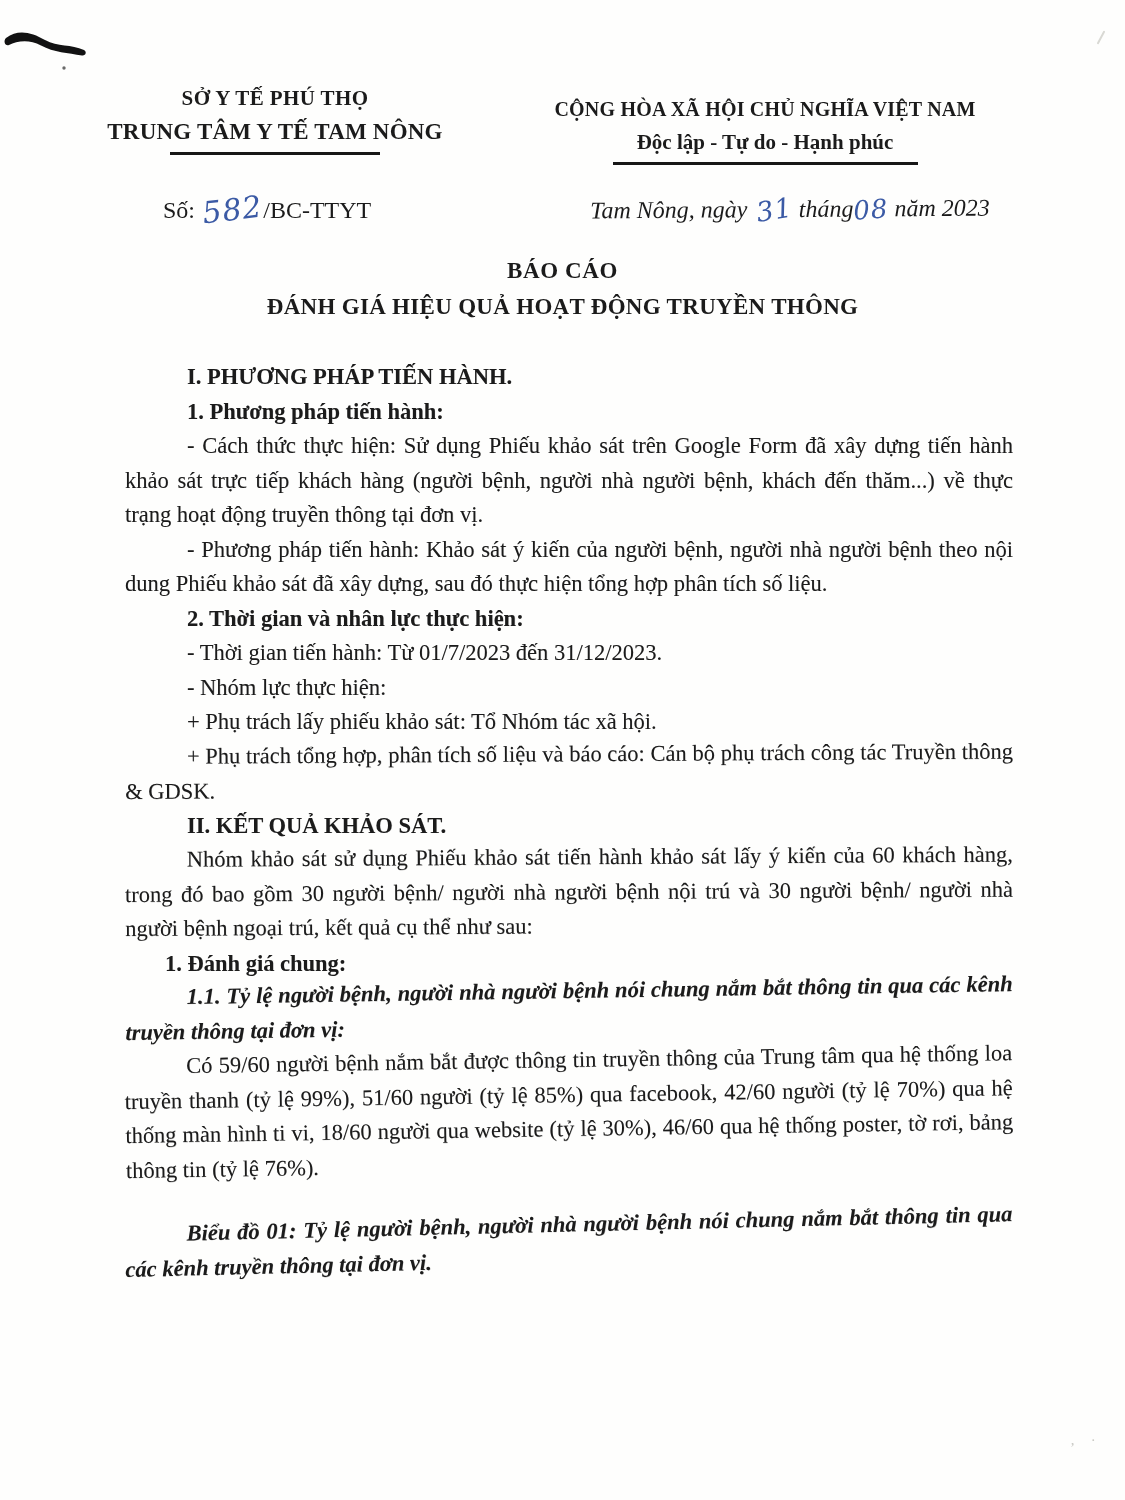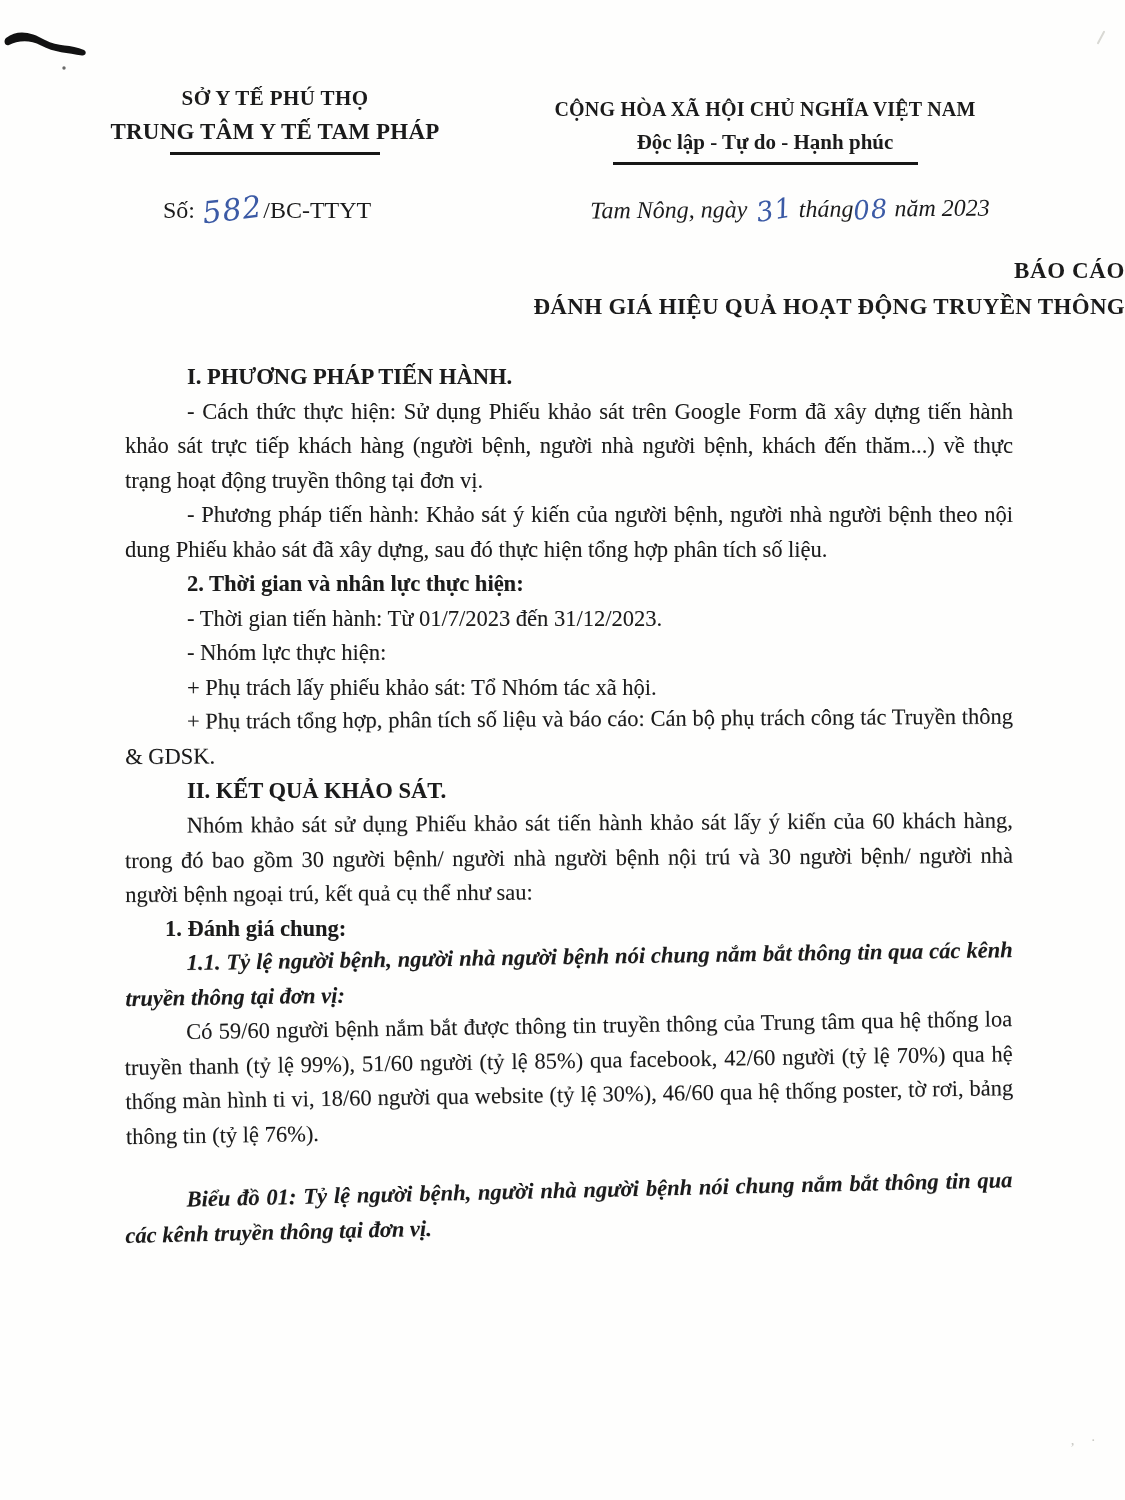--- a/index.html
+++ b/index.html
@@ -46,21 +46,21 @@
   }
   .handwritten{
     font-family:"DejaVu Serif",serif;
     color:#3b5aa5;font-style:italic;font-weight:400;
     display:inline-block;
   }
   .hw-number{font-size:30px;transform:rotate(-7deg) translateY(2px);letter-spacing:1px;margin:0 1px;}
   .hw-day{font-size:27px;transform:rotate(-9deg) translateY(2px);margin-left:9px;letter-spacing:1px;}
   .hw-month{font-size:26px;transform:rotate(-4deg) translateY(2px);letter-spacing:1px;}
   
-  .title-block{position:absolute;top:258px;left:0;width:1125px;text-align:right;}
+  .title-block{position:absolute;top:258px;left:0;width:1125px;text-align:center;}
   .title1{font-size:23px;font-weight:bold;letter-spacing:.6px;}
   .title2{font-size:23px;font-weight:bold;margin-top:10px;letter-spacing:.3px;}
   
   .body-text{
     position:absolute;top:360px;left:125px;width:888px;
     font-size:22.5px;line-height:34.5px;text-align:justify;
     text-shadow:.3px .3px .5px rgba(25,25,25,.28);
   }
   .body-text p{margin:0;text-indent:62px;}
   p.bold{font-weight:bold;}
@@ -80,21 +80,21 @@
     <path d="M6 38 C 18 29, 31 32, 45 40 C 58 47, 71 44, 84 50 C 87 51.5, 86 56, 82 55.5
              C 68 53, 54 52.5, 41 45.5 C 29 39, 17 41, 9 45 C 5 46.5, 3 41, 6 38 Z" fill="#121212"></path>
     <circle cx="64" cy="68" r="1.7" fill="#6a6a6a"></circle>
   </svg>
   <div class="tr-artifact"></div>
   <div class="br-artifact">‚ ·</div>
 
   <header class="doc-header">
     <div class="header-left">
       <div class="org-parent">SỞ Y TẾ PHÚ THỌ</div>
-      <div class="org-name">TRUNG TÂM Y TẾ TAM PHÁP</div>
+      <div class="org-name">TRUNG TÂM Y TẾ TAM NÔNG</div>
       <div class="rule rule-left"></div>
     </div>
     <div class="header-right">
       <div class="nation">CỘNG HÒA XÃ HỘI CHỦ NGHĨA VIỆT NAM</div>
       <div class="motto">Độc lập - Tự do - Hạnh phúc</div>
       <div class="rule rule-right"></div>
     </div>
   </header>
 
   <div class="ref-row">
@@ -106,20 +106,21 @@
     </div>
   </div>
 
   <div class="title-block">
     <div class="title1">BÁO CÁO</div>
     <div class="title2">ĐÁNH GIÁ HIỆU QUẢ HOẠT ĐỘNG TRUYỀN THÔNG</div>
   </div>
 
   <div class="body-text">
     <p class="bold">I. PHƯƠNG PHÁP TIẾN HÀNH.</p>
+    <p class="bold">1. Phương pháp tiến hành:</p>
     <p>- Cách thức thực hiện: Sử dụng Phiếu khảo sát trên Google Form đã xây dựng tiến hành khảo sát trực tiếp khách hàng (người bệnh, người nhà người bệnh, khách đến thăm...) về thực trạng hoạt động truyền thông tại đơn vị.</p>
     <p>- Phương pháp tiến hành: Khảo sát ý kiến của người bệnh, người nhà người bệnh theo nội dung Phiếu khảo sát đã xây dựng, sau đó thực hiện tổng hợp phân tích số liệu.</p>
     <p class="bold">2. Thời gian và nhân lực thực hiện:</p>
     <p>- Thời gian tiến hành: Từ 01/7/2023 đến 31/12/2023.</p>
     <p>- Nhóm lực thực hiện:</p>
     <p>+ Phụ trách lấy phiếu khảo sát: Tổ Nhóm tác xã hội.</p>
     <p class="tilt-a">+ Phụ trách tổng hợp, phân tích số liệu và báo cáo: Cán bộ phụ trách công tác Truyền thông &amp; GDSK.</p>
     <p class="bold">II. KẾT QUẢ KHẢO SÁT.</p>
     <p class="tilt-a">Nhóm khảo sát sử dụng Phiếu khảo sát tiến hành khảo sát lấy ý kiến của 60 khách hàng, trong đó bao gồm 30 người bệnh/ người nhà người bệnh nội trú và 30 người bệnh/ người nhà người bệnh ngoại trú, kết quả cụ thể như sau:</p>
     <p class="bold small-indent">1. Đánh giá chung:</p>

